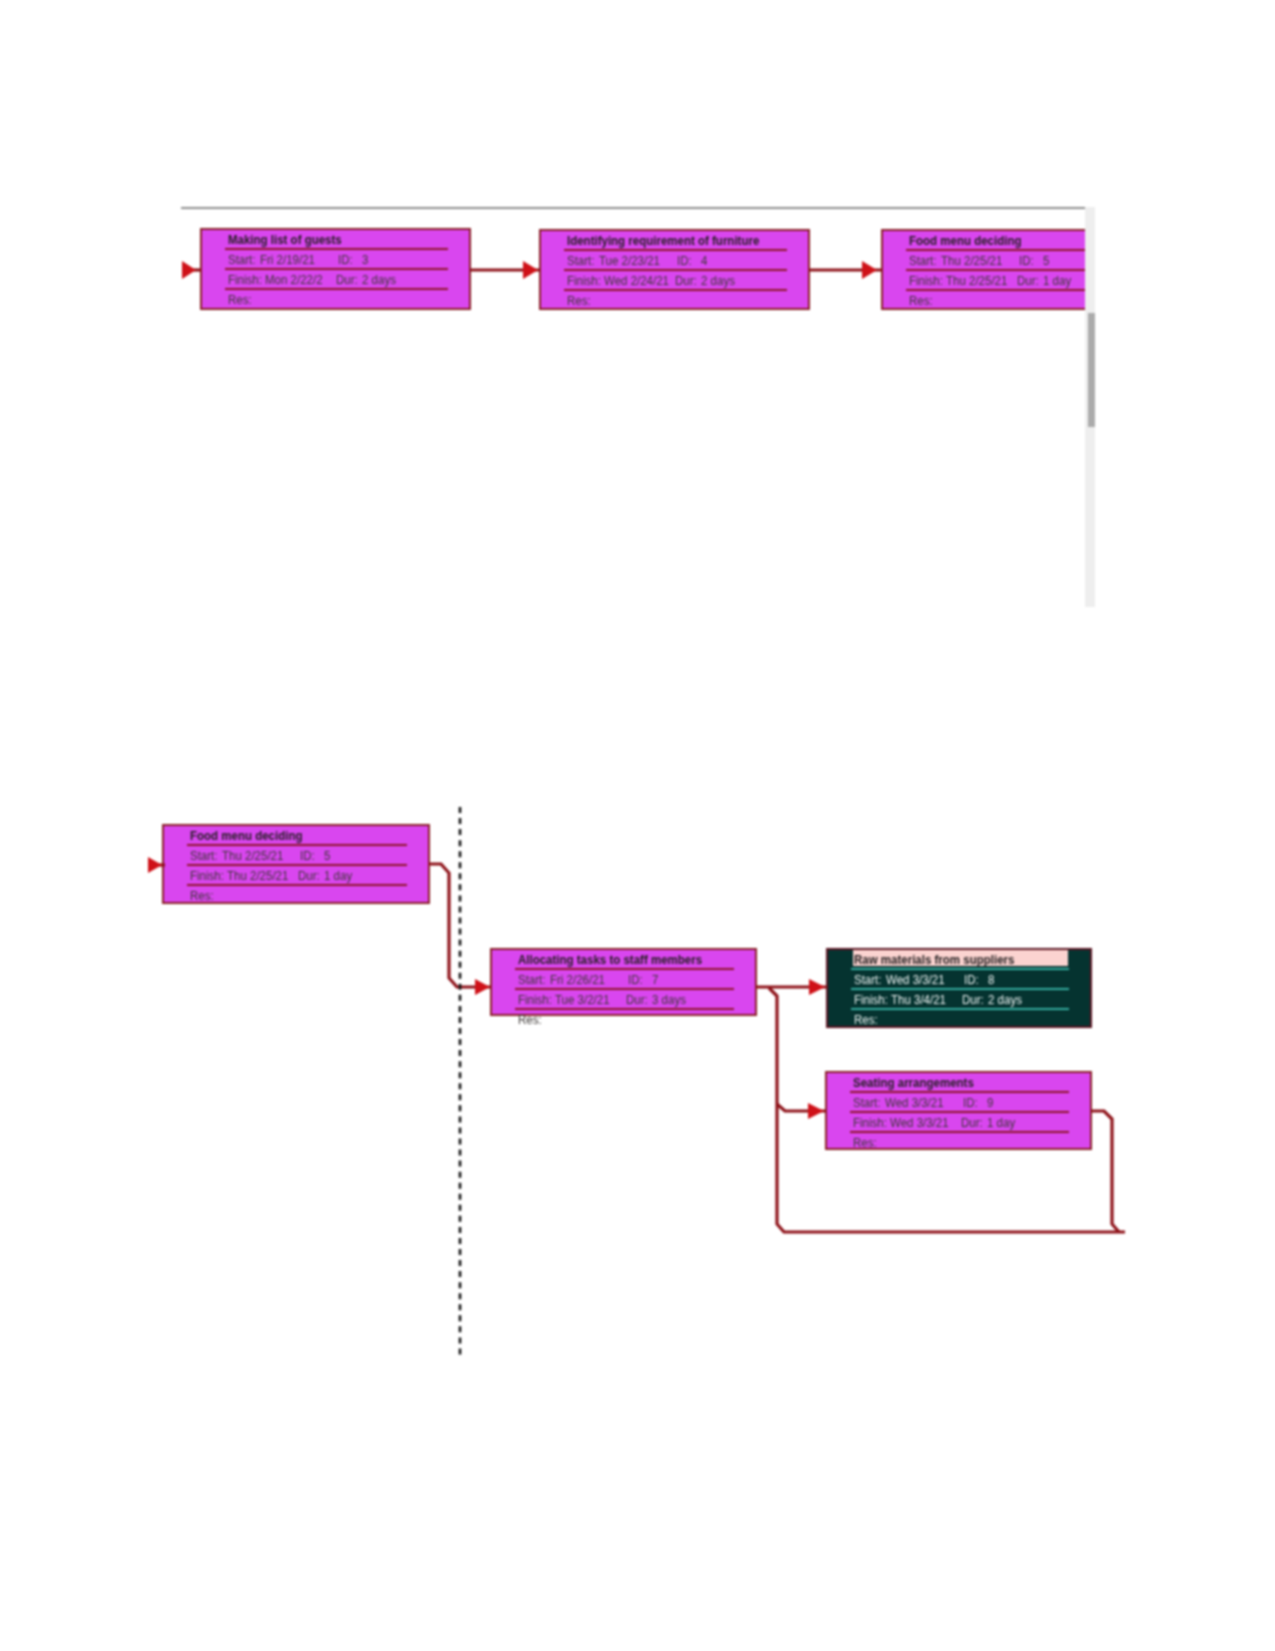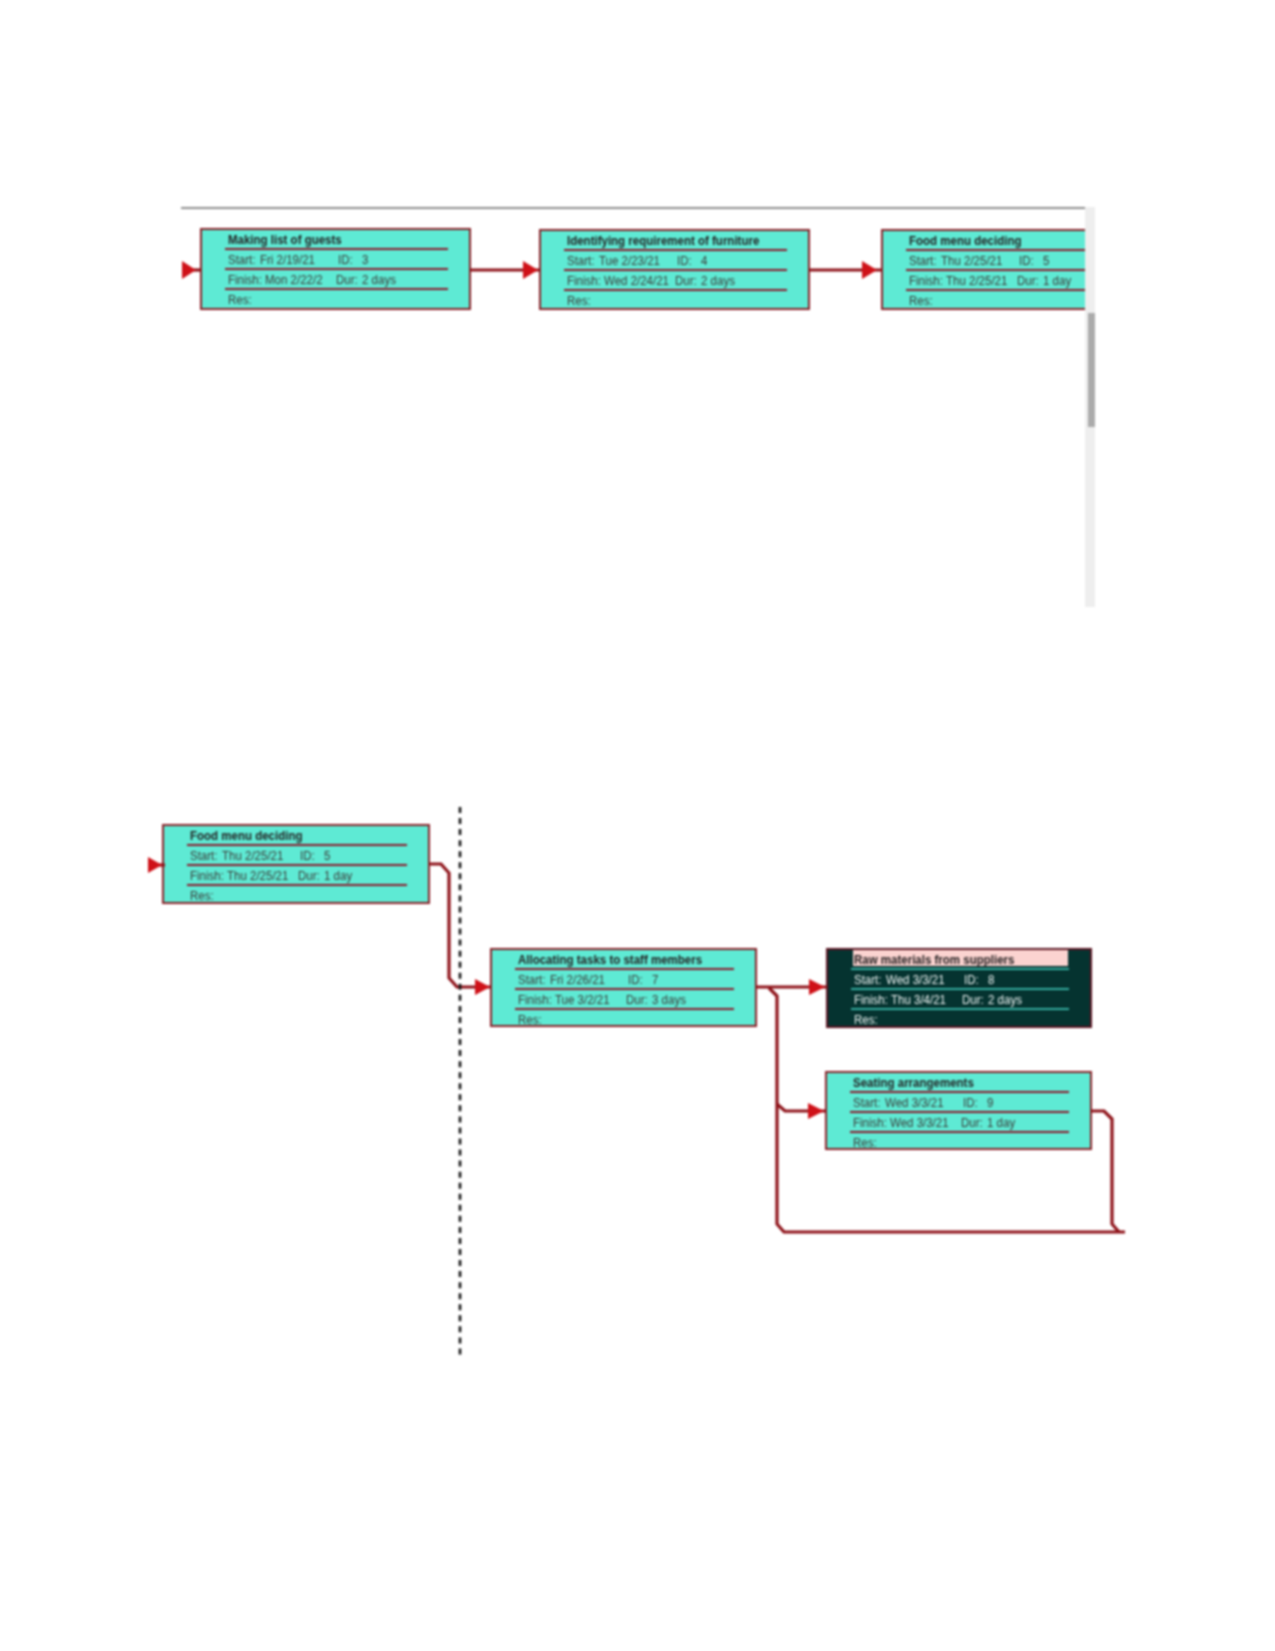--- a/index.html
+++ b/index.html
@@ -7,21 +7,21 @@
   body{width:1275px;height:1651px;position:relative;overflow:hidden;
        font-family:"Liberation Sans",sans-serif;}
   .stage{position:absolute;left:0;top:0;width:1275px;height:1651px;background:#fff;
          filter:blur(0.85px);}
 
   .topline{position:absolute;height:1.6px;background:#8d8d8d;}
   .scrolltrack{position:absolute;background:#eeeeee;}
   .scrollthumb{position:absolute;background:#ababab;}
 
   .node{position:absolute;box-sizing:border-box;border:2.2px solid #8a1f26;
-        background:#5eead4;}
+        background:#d946ef;}
   .node.sel{background:#053330;border-color:#5a1320;}
   .hl{position:absolute;background:#fbd3d0;}
   .ttl{position:absolute;font-weight:bold;color:#231f20;white-space:nowrap;
        font-size:12.5px;line-height:12.5px;transform:scaleX(0.92);transform-origin:left top;}
   .cell{position:absolute;color:#3d3836;white-space:nowrap;
         font-size:12.5px;line-height:12.5px;transform:scaleX(0.92);transform-origin:left top;}
   .node.sel .cell{color:#f2f7f6;}
   .hr{position:absolute;height:2px;background:#8e1528;}
   .node.sel .hr{background:#35ada0;}
 
@@ -93,21 +93,21 @@
     <div class="cell" style="left:160px;top:24px;">5</div>
     <div class="hr" style="left:23px;top:38px;width:220px;"></div>
     <div class="cell" style="left:26px;top:44px;">Finish:</div>
     <div class="cell" style="left:63px;top:44px;">Thu 2/25/21</div>
     <div class="cell" style="left:134px;top:44px;">Dur:</div>
     <div class="cell" style="left:160px;top:44px;">1 day</div>
     <div class="hr" style="left:23px;top:58px;width:220px;"></div>
     <div class="cell" style="left:26px;top:64px;">Res:</div>
   </div>
 
-  <div class="node" style="left:490px;top:948px;width:267px;height:79px;">
+  <div class="node" style="left:490px;top:948px;width:267px;height:68px;">
     <div class="ttl" style="left:26px;top:4px;">Allocating tasks to staff members</div>
     <div class="hr" style="left:23px;top:18px;width:219px;"></div>
     <div class="cell" style="left:26px;top:24px;">Start:</div>
     <div class="cell" style="left:58px;top:24px;">Fri 2/26/21</div>
     <div class="cell" style="left:136px;top:24px;">ID:</div>
     <div class="cell" style="left:160px;top:24px;">7</div>
     <div class="hr" style="left:23px;top:38px;width:219px;"></div>
     <div class="cell" style="left:26px;top:44px;">Finish:</div>
     <div class="cell" style="left:63px;top:44px;">Tue 3/2/21</div>
     <div class="cell" style="left:134px;top:44px;">Dur:</div>

